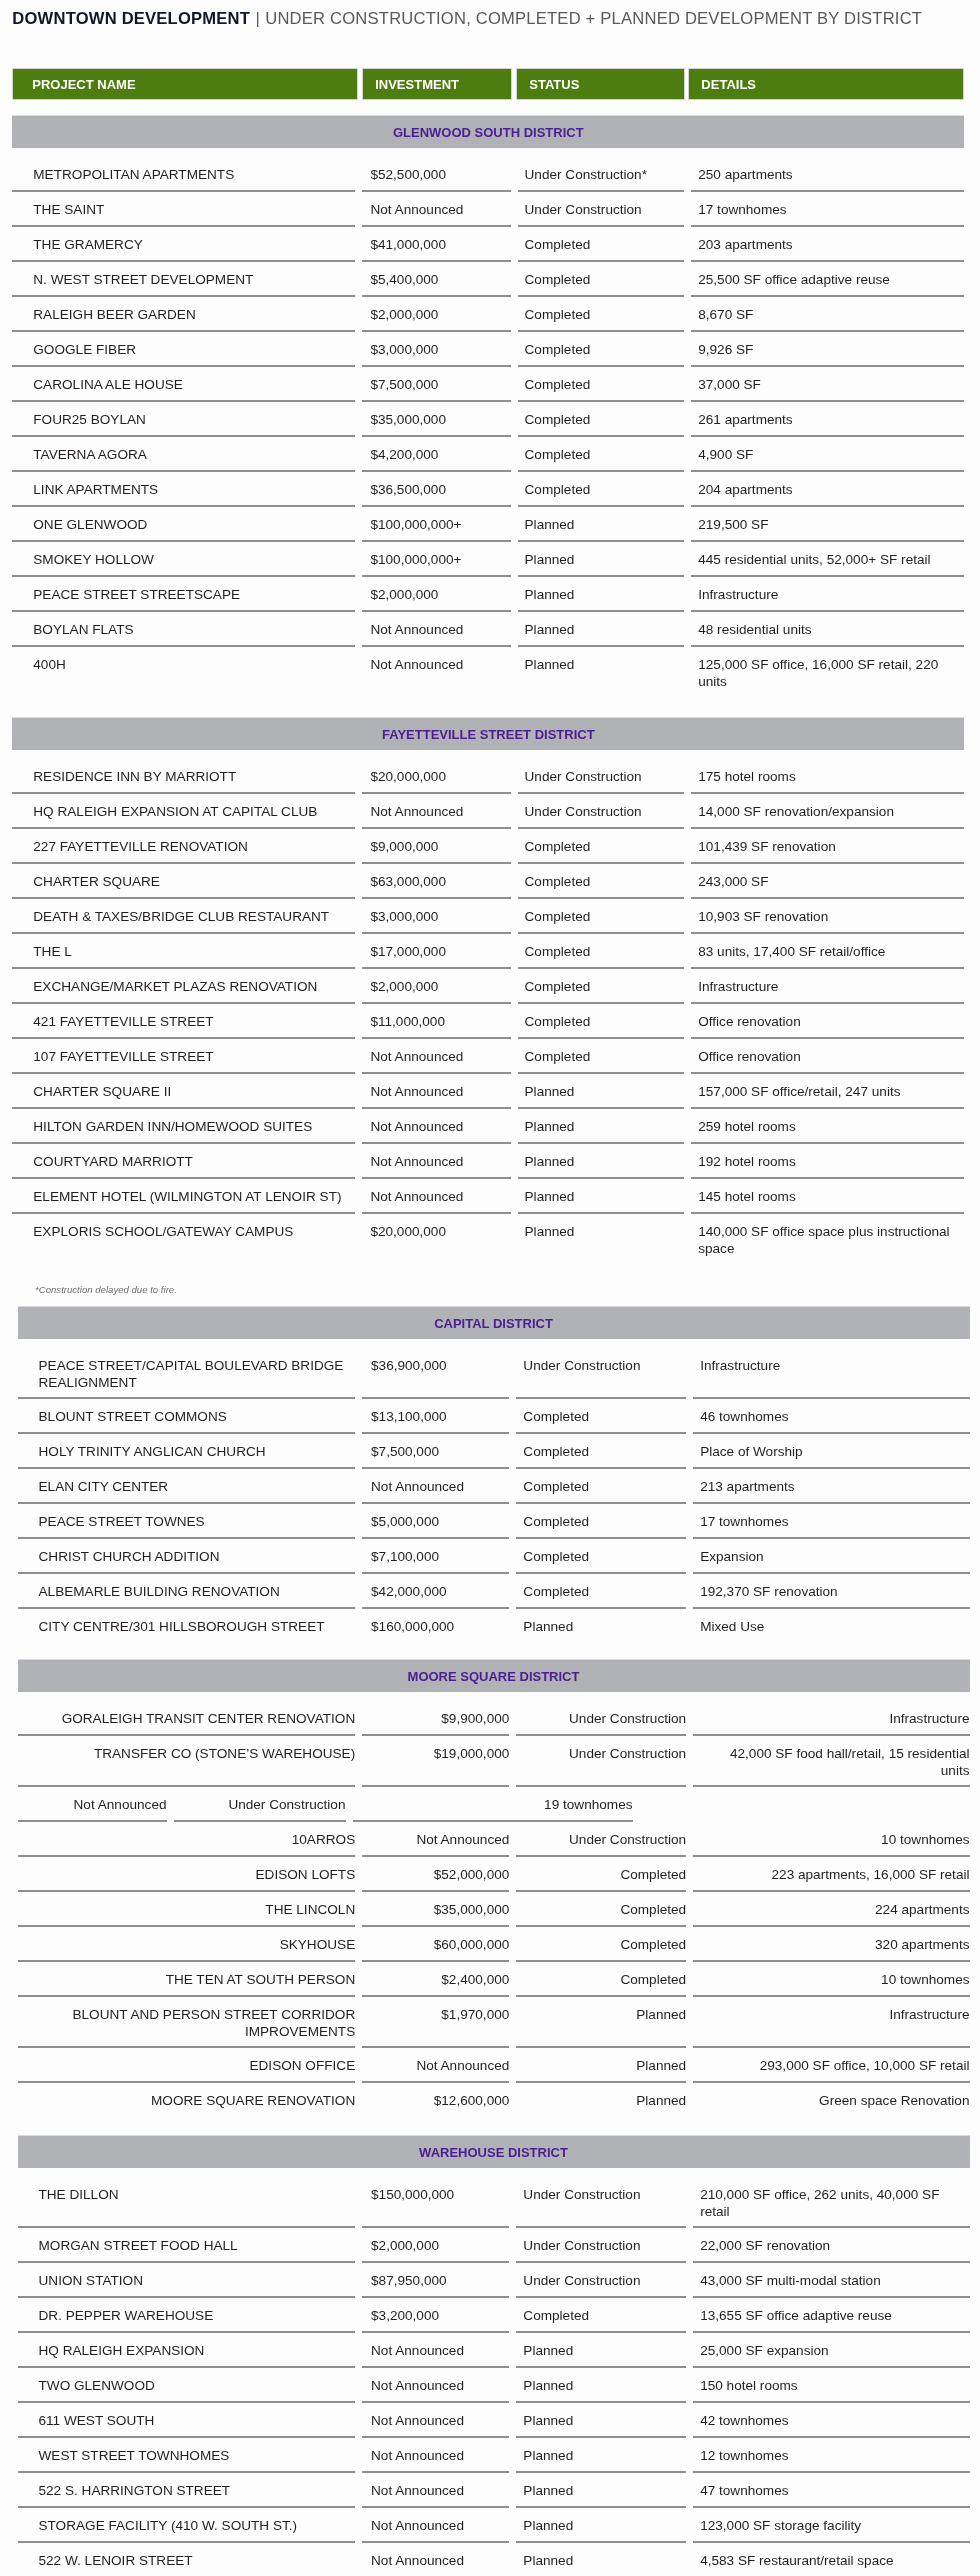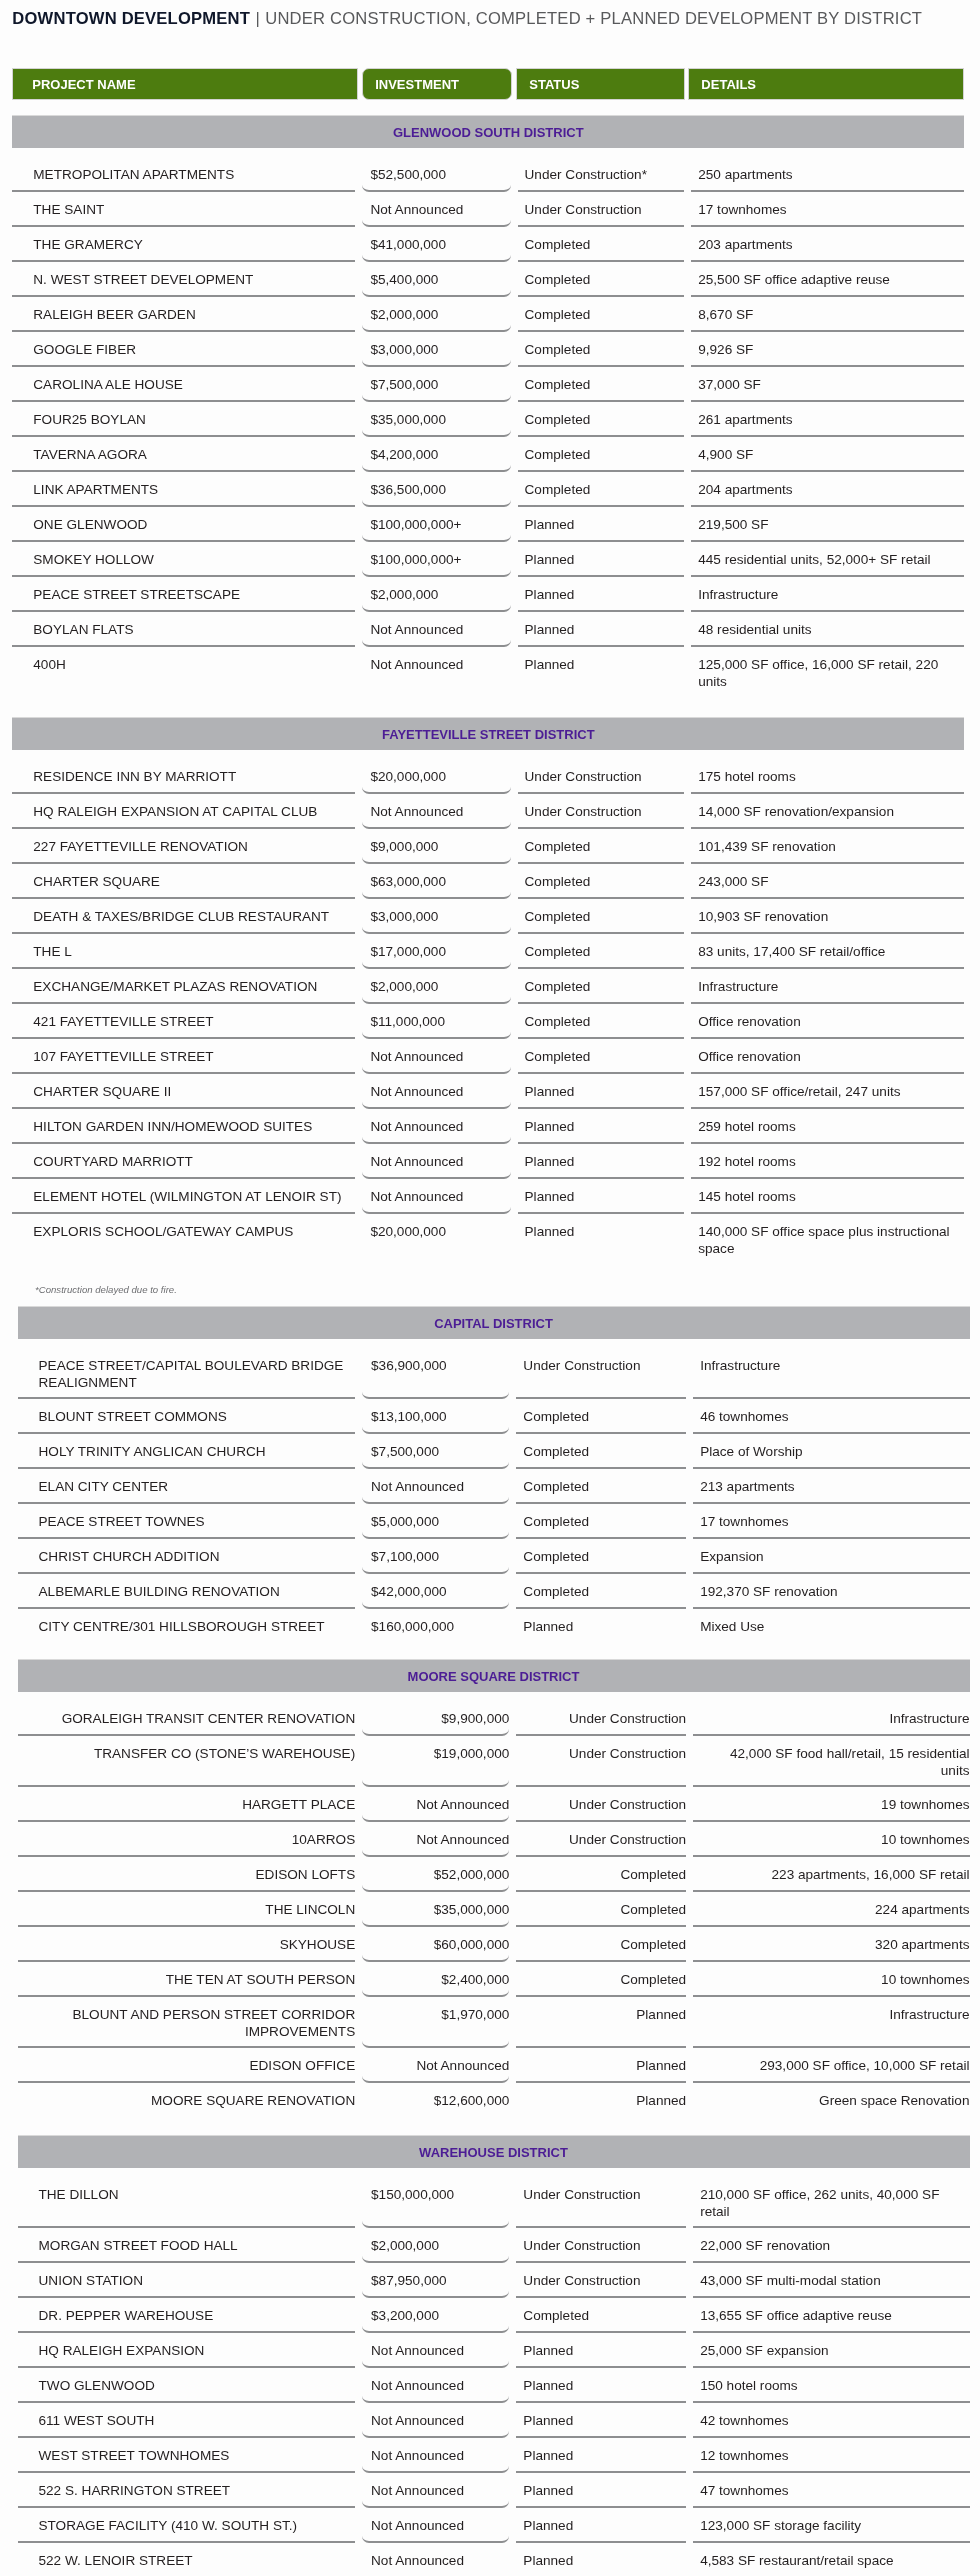--- a/index.html
+++ b/index.html
@@ -18,21 +18,21 @@
   .row { display: flex; gap: 7px; }
   .cell { box-sizing: border-box; font-size: 13.6px; color: #231f20; padding: 8.8px 0 0 0; min-height: 35px; border-bottom: 2.6px solid #8d8e90; line-height: 17.5px; }
   .cell.c1 { padding-left: 21px; text-transform: none; }
   .cell.c2 { padding-left: 8.8px; }
   .cell.c3 { padding-left: 7px; }
   .cell.c4 { padding-left: 7px; }
   .row.last .cell { border-bottom: none; }
   .row.tall .cell { min-height: 53px; }
   .row.tall2 .cell { min-height: 51px; }
   .footnote { position: absolute; left: 35px; top: 1284px; font-size: 9.6px; font-style: italic; color: #6d6e71; }
-  .c1w { width: 347px; } .c2w { width: 151px; border-radius: 7px; } .c3w { width: 169px; } .c4w { width: 277px; }
+  .c1w { width: 347px; } .c2w { width: 151px; } .c3w { width: 169px; } .c4w { width: 277px; }
   .b2 .c1w { width: 342px; } .b2 .c2w { width: 149px; } .b2 .c3w { width: 172px; } .b2 .c4w { width: 280px; }
 </style>
 </head>
 <body>
 
 <div class="title">
   <span class="main">DOWNTOWN DEVELOPMENT</span><span class="sep">|</span><span class="sub">UNDER CONSTRUCTION, COMPLETED + PLANNED DEVELOPMENT BY DISTRICT</span>
 </div>
 
 <div class="block" style="left:12.3px; top:68px; width:952px;">
@@ -291,21 +291,20 @@
         <div class="cell c3 c3w">Under Construction</div>
         <div class="cell c4 c4w">Infrastructure</div>
       </div>
       <div class="row tall2">
         <div class="cell c1 c1w">TRANSFER CO (STONE’S WAREHOUSE)</div>
         <div class="cell c2 c2w">$19,000,000</div>
         <div class="cell c3 c3w">Under Construction</div>
         <div class="cell c4 c4w">42,000 SF food hall/retail, 15 residential units</div>
       </div>
       <div class="row">
-        <div class="cell c1 c1w">HARGETT PLACE</div>
         <div class="cell c2 c2w">Not Announced</div>
         <div class="cell c3 c3w">Under Construction</div>
         <div class="cell c4 c4w">19 townhomes</div>
       </div>
       <div class="row">
         <div class="cell c1 c1w">10ARROS</div>
         <div class="cell c2 c2w">Not Announced</div>
         <div class="cell c3 c3w">Under Construction</div>
         <div class="cell c4 c4w">10 townhomes</div>
       </div>

